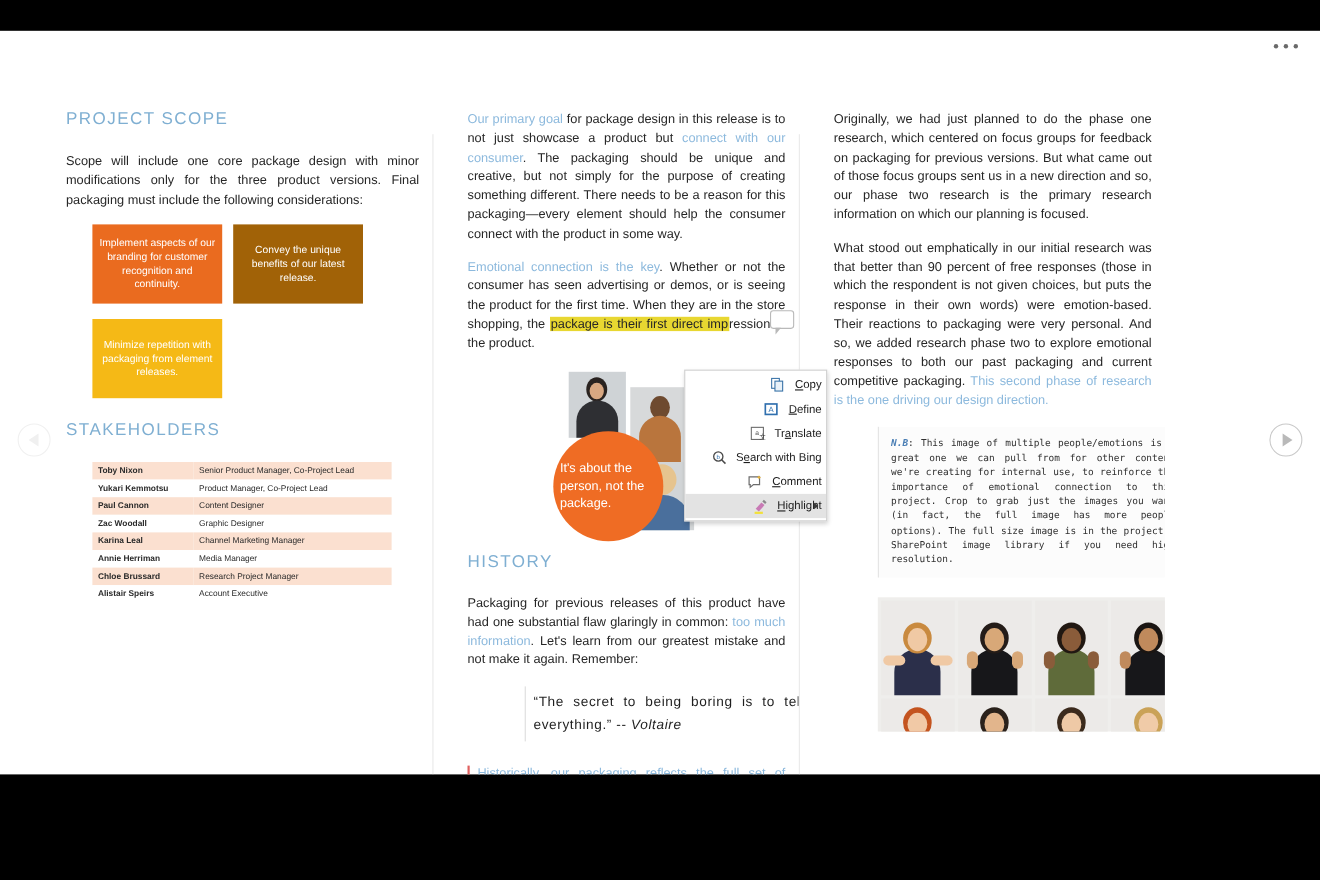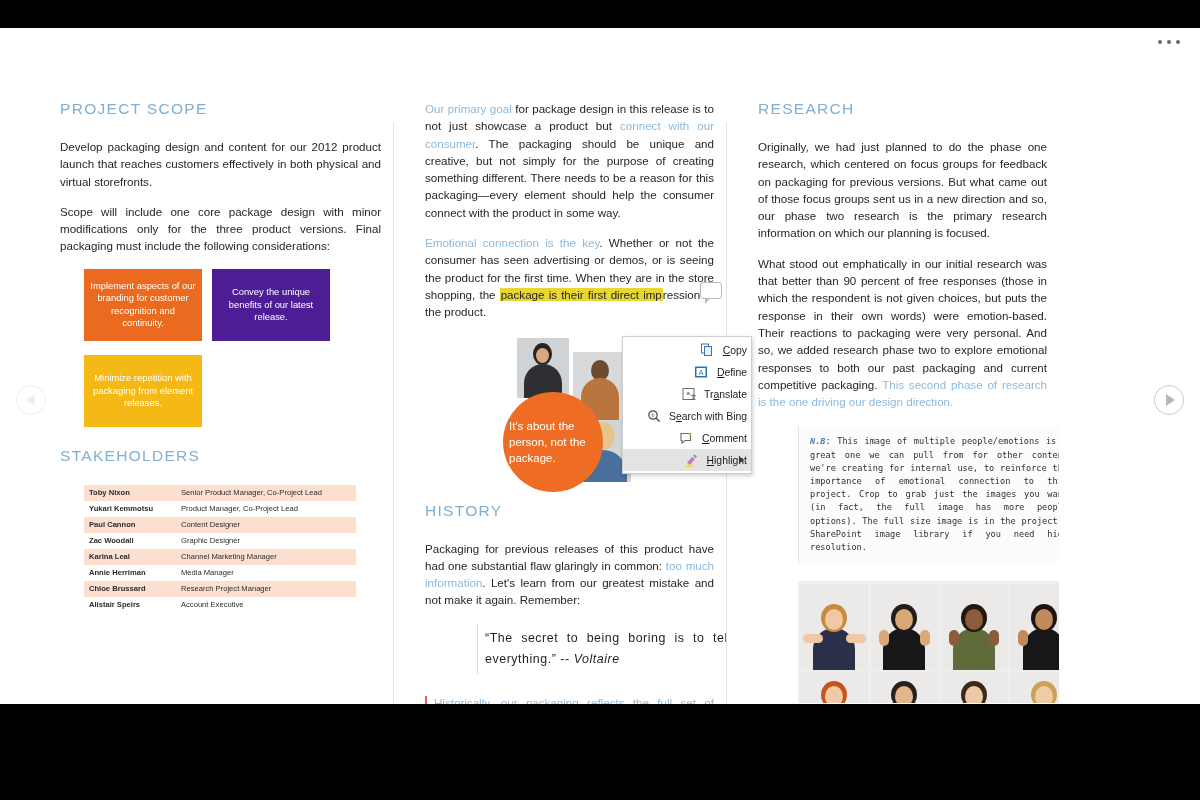--- a/index.html
+++ b/index.html
@@ -322,26 +322,25 @@
       <span class="tri"></span>
     </div>
     <div class="nav-arrow next">
       <span class="tri"></span>
     </div>
 
     <div id="cols">
 
       <div class="col">
         <h2 class="section-head">PROJECT SCOPE</h2>
-        <p class="body">Develop packaging design and content for our 2012 product launch that reaches customers effectively in both physical and virtual storefronts.</p>
         <p class="body">Scope will include one core package design with minor modifications only for the three product versions.  Final packaging must include the following considerations:</p>
 
         <div class="boxgrid">
           <div class="cell" id="sbox0" style="background: rgb(234, 107, 31);">Implement aspects of our branding for customer recognition and continuity.</div>
-          <div class="cell" id="sbox1" style="background: #4c1d95;">Convey the unique benefits of our latest release.</div>
+          <div class="cell" id="sbox1" style="background: #a16207;">Convey the unique benefits of our latest release.</div>
           <div class="cell" id="sbox2" style="background: rgb(245, 185, 22);">Minimize repetition with packaging from element releases.</div>
         </div>
 
         <h2 class="section-head" style="margin-top:20px">STAKEHOLDERS</h2>
 
         <table class="stake">
           <tbody id="stake-body">
               <tr>
                 <td class="name">Toby Nixon</td>
                 <td>Senior Product Manager, Co-Project Lead</td>
@@ -425,21 +424,20 @@
         </div>
 
         <p class="body tracked" style="margin-top:14px">
           <span>Historically, our packaging reflects the full set of functional benefits, but not necessarily our products</span>
         </p>
       </div>
 
       <div class="col">
         <div class="col-divider"></div>
 
-        <h2 class="section-head">RESEARCH</h2>
 
         <p class="body">Originally, we had just planned to do the phase one research, which centered on focus groups for feedback on packaging for previous versions. But what came out of those focus groups sent us in a new direction and so, our phase two research is the primary research information on which our planning is focused.</p>
 
         <p class="body">
           <span>What stood out emphatically in our initial research was that better than 90 percent of free responses (those in which the respondent is not given choices, but puts the response in their own words) were emotion-based. Their reactions to packaging were very personal. And so, we added research phase two to explore emotional responses to both our past packaging and current competitive packaging. </span><span class="accent">This second phase of research is the one driving our design direction.</span>
         </p>
 
         <div class="note">
           <span class="nb">N.B</span><span>: This image of multiple people/emotions is a great one we can pull from for other content we're creating for internal use, to reinforce the importance of emotional connection to this project. Crop to grab just the images you want (in fact, the full image has more people options). The full size image is in the project's SharePoint image library if you need high resolution.</span>
         </div>

